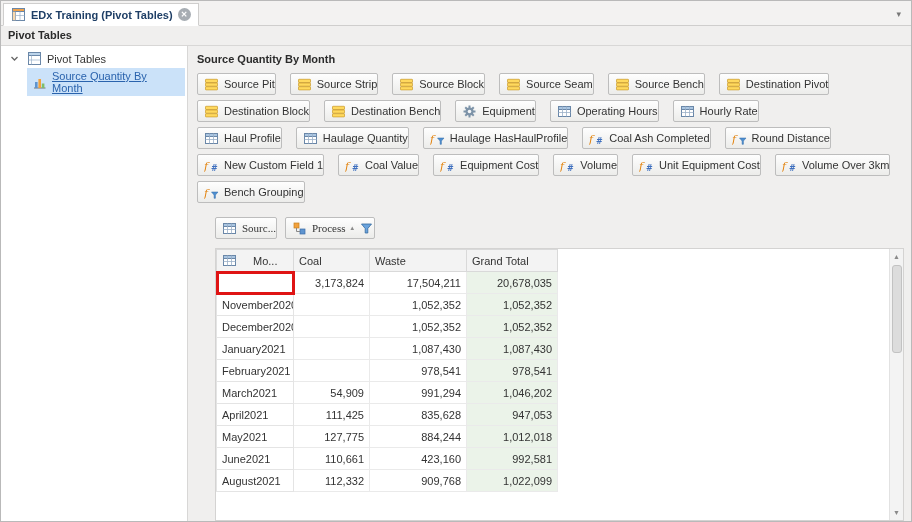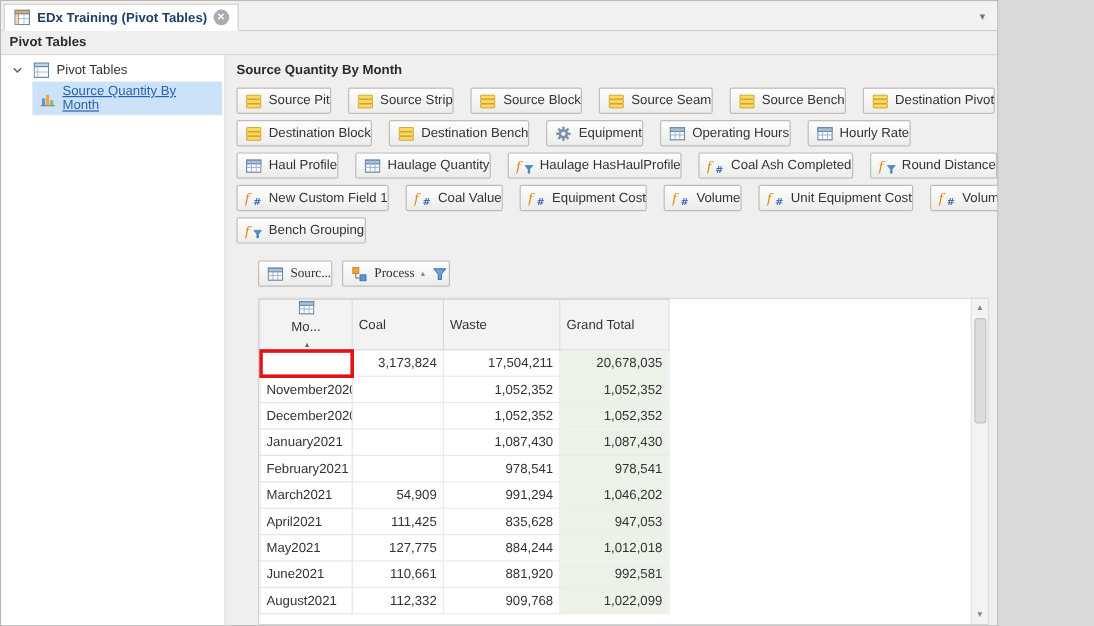--- a/index.html
+++ b/index.html
@@ -1,18 +1,18 @@
 <!DOCTYPE html>
 <html><head>
 <meta charset="utf-8">
 <style>
   * { box-sizing: border-box; }
   body { margin:0; background:#d9d9d9; }
   .window {
-    width:832px; height:522px; overflow:hidden;
+    width:912px; height:522px; overflow:hidden;
     font-family:"Liberation Sans", sans-serif; font-size:11px; color:#333;
     background:#f0efee; border:1px solid #b9b9b9;
     display:flex; flex-direction:column;
   }
   
   .tabbar { height:25px; background:#f3f2f1; border-bottom:1px solid #cfcecd;
     display:flex; align-items:flex-end; padding:2px 4px 0 2px; flex:none; }
   .tab { display:flex; align-items:center; gap:5px; background:#fff;
     border:1px solid #cfcecd; border-bottom:1px solid #fff; margin-bottom:-1px;
     height:23px; padding:0 7px; color:#1f3f66; font-weight:bold; cursor:default; }
@@ -50,21 +50,21 @@
   .grid-wrap { flex:1; overflow:hidden; }
   table.pivot { border-collapse:collapse; table-layout:fixed; width:100%; }
   table.pivot th, table.pivot td { height:22px; padding:0 5px; font-weight:normal;
     overflow:hidden; white-space:nowrap; }
   th.hdr { background:#f3f3f3; border:1px solid #d9d9d9; text-align:left; color:#333; }
   th.filler, td.filler { background:transparent; border:none; }
   td.rowlbl { border:1px solid #e4e4e4; text-align:left; background:#fff; }
   td.val { border:1px solid #eaeaea; text-align:right; background:#fff; }
   td.total { background:#ebf3e9; }
   td.annotated { outline:3px solid #df1414; outline-offset:-2px; }
-  .corner-inner { display:flex; align-items:center; gap:4px;flex-direction:column; }
+  .corner-inner { display:flex; align-items:center; gap:16px; }
   .sort-glyph { color:#666; font-size:7px; margin-left:2px; }
   
   .vscroll { width:14px; background:#f3f3f3; border-left:1px solid #e2e2e2;
     display:flex; flex-direction:column; align-items:center; flex:none; }
   .vs-btn { height:15px; width:100%; text-align:center; font-size:7px;
     color:#8a8a8a; line-height:15px; flex:none; }
   .vs-thumb { width:10px; height:88px; background:#dcdcdc; border:1px solid #c2c2c2;
     border-radius:3px; margin-top:1px; flex:none; }
   .vs-spacer { flex:1; }
 </style>
@@ -489,21 +489,21 @@
                   <tr>
                     <td class="rowlbl">May2021</td>
                     <td class="val">127,775</td>
                     <td class="val">884,244</td>
                     <td class="val total">1,012,018</td>
                     <td class="filler"></td>
                   </tr>
                   <tr>
                     <td class="rowlbl">June2021</td>
                     <td class="val">110,661</td>
-                    <td class="val">881,920</td>
+                    <td class="val">423,160</td>
                     <td class="val total">992,581</td>
                     <td class="filler"></td>
                   </tr>
                   <tr>
                     <td class="rowlbl">August2021</td>
                     <td class="val">112,332</td>
                     <td class="val">909,768</td>
                     <td class="val total">1,022,099</td>
                     <td class="filler"></td>
                   </tr>

